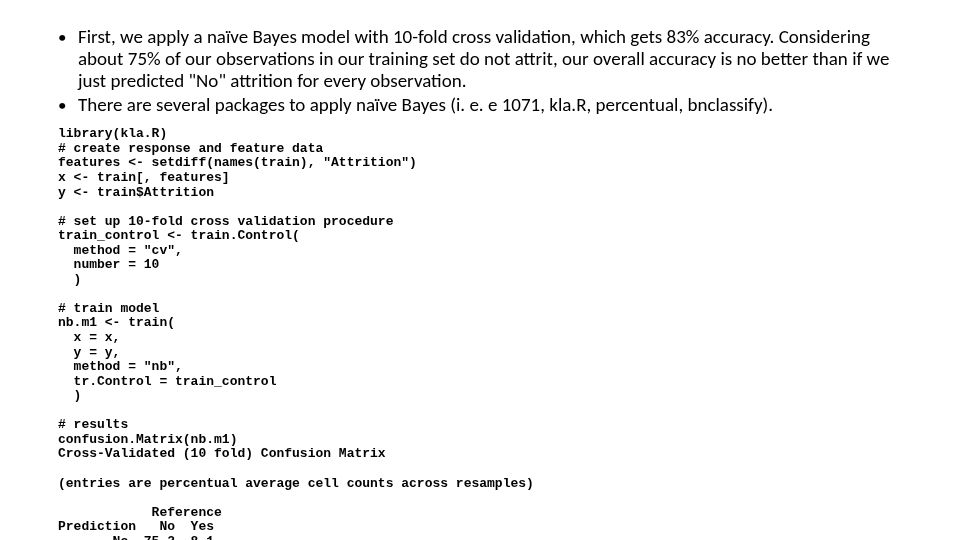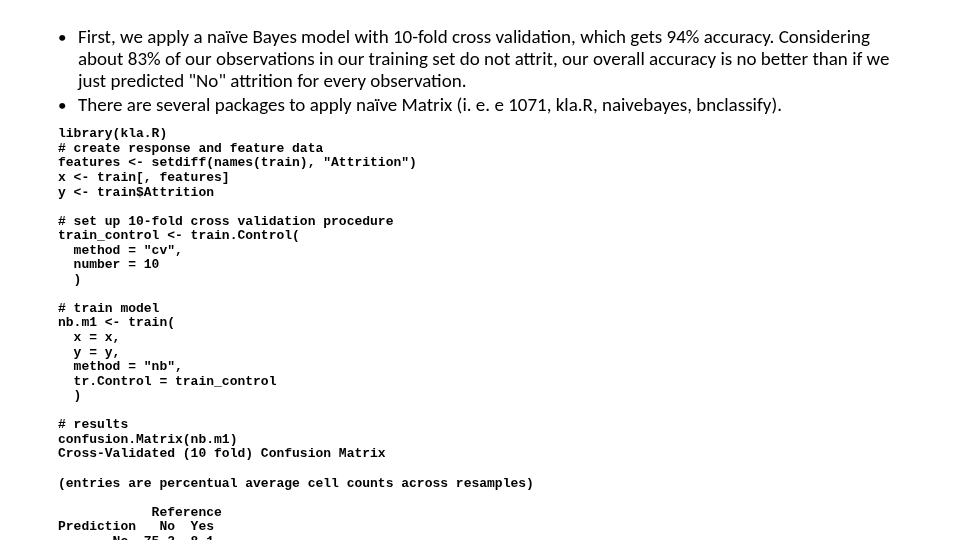--- a/index.html
+++ b/index.html
@@ -47,25 +47,25 @@
   }
 </style>
 </head>
 <body>
 
 <div class="slide">
 
   <div class="bullets">
     <div class="bullet">
       <div class="bullet-dot">•</div>
-      <div class="bullet-text">First, we apply a naïve Bayes model with 10-fold cross validation, which gets 94% accuracy. Considering about 83% of our observations in our training set do not attrit, our overall accuracy is no better than if we just predicted "No" attrition for every observation.</div>
+      <div class="bullet-text">First, we apply a naïve Bayes model with 10-fold cross validation, which gets 83% accuracy. Considering about 75% of our observations in our training set do not attrit, our overall accuracy is no better than if we just predicted "No" attrition for every observation.</div>
     </div>
     <div class="bullet">
       <div class="bullet-dot">•</div>
-      <div class="bullet-text">There are several packages to apply naïve Matrix (i. e. e 1071, kla.R, naivebayes, bnclassify).</div>
+      <div class="bullet-text">There are several packages to apply naïve Bayes (i. e. e 1071, kla.R, percentual, bnclassify).</div>
     </div>
   </div>
 
   <div class="code">library(kla.R)
 # create response and feature data
 features &lt;- setdiff(names(train), "Attrition")
 x &lt;- train[, features]
 y &lt;- train$Attrition
 
 # set up 10-fold cross validation procedure

